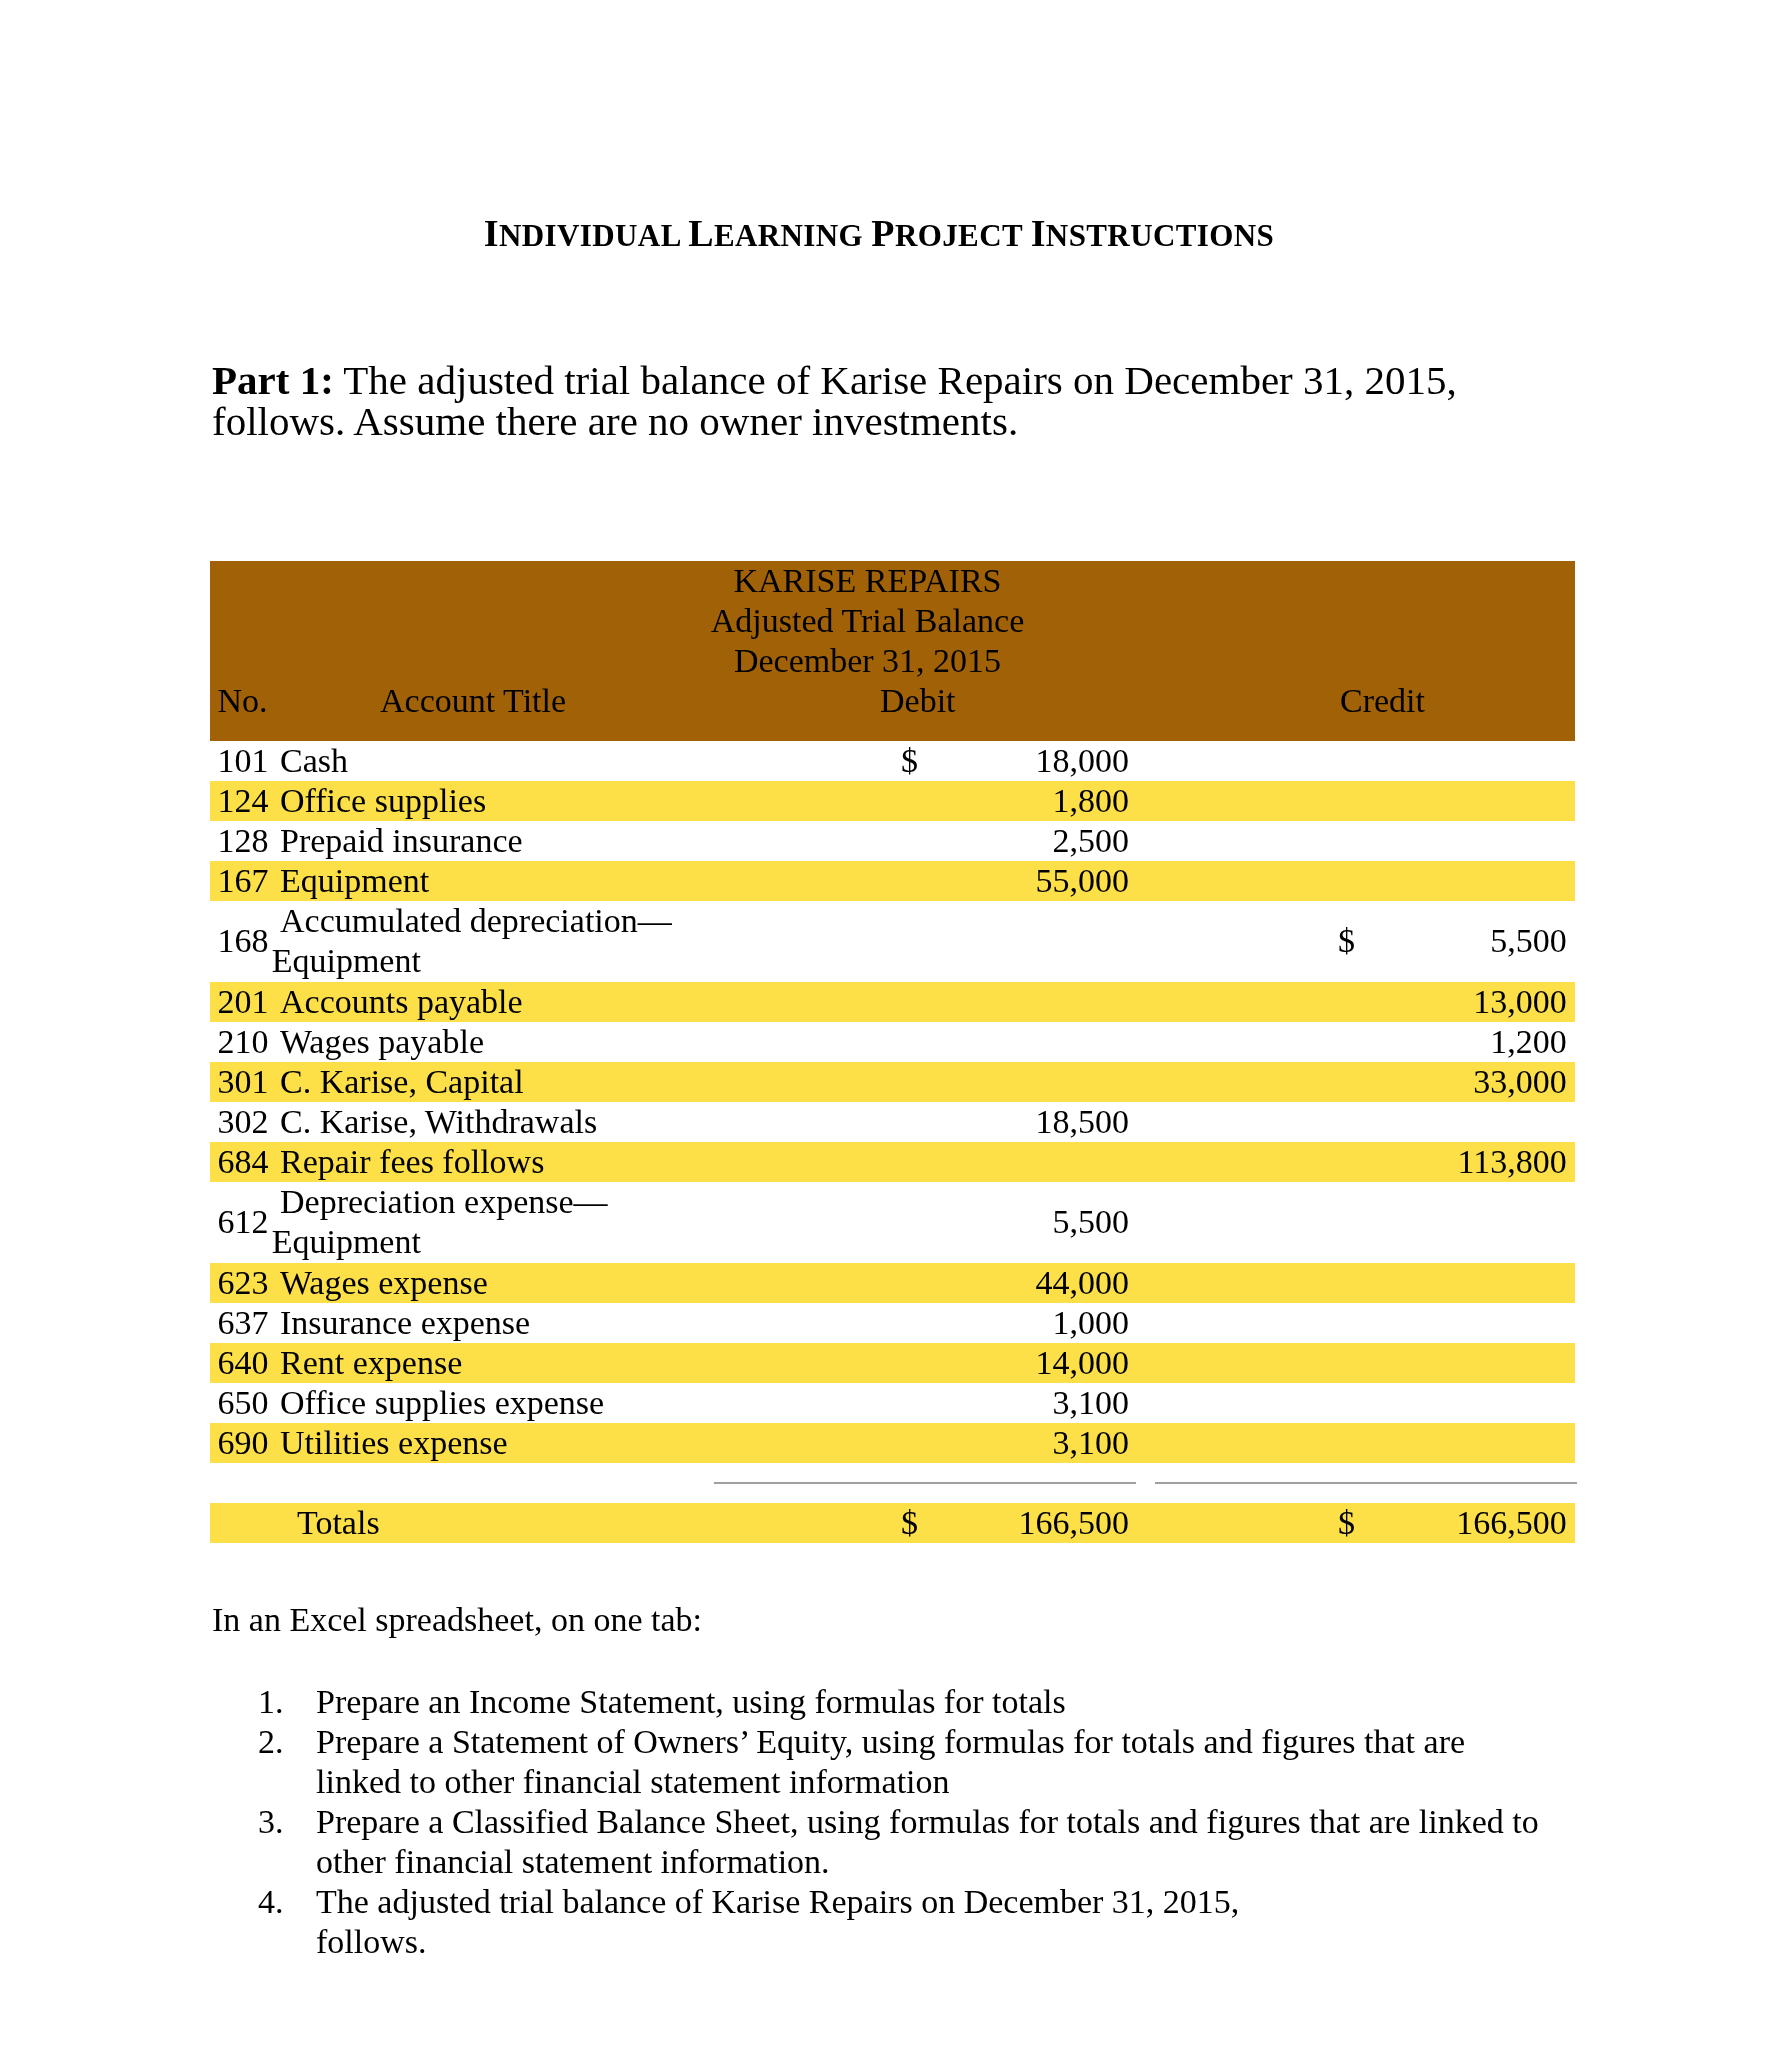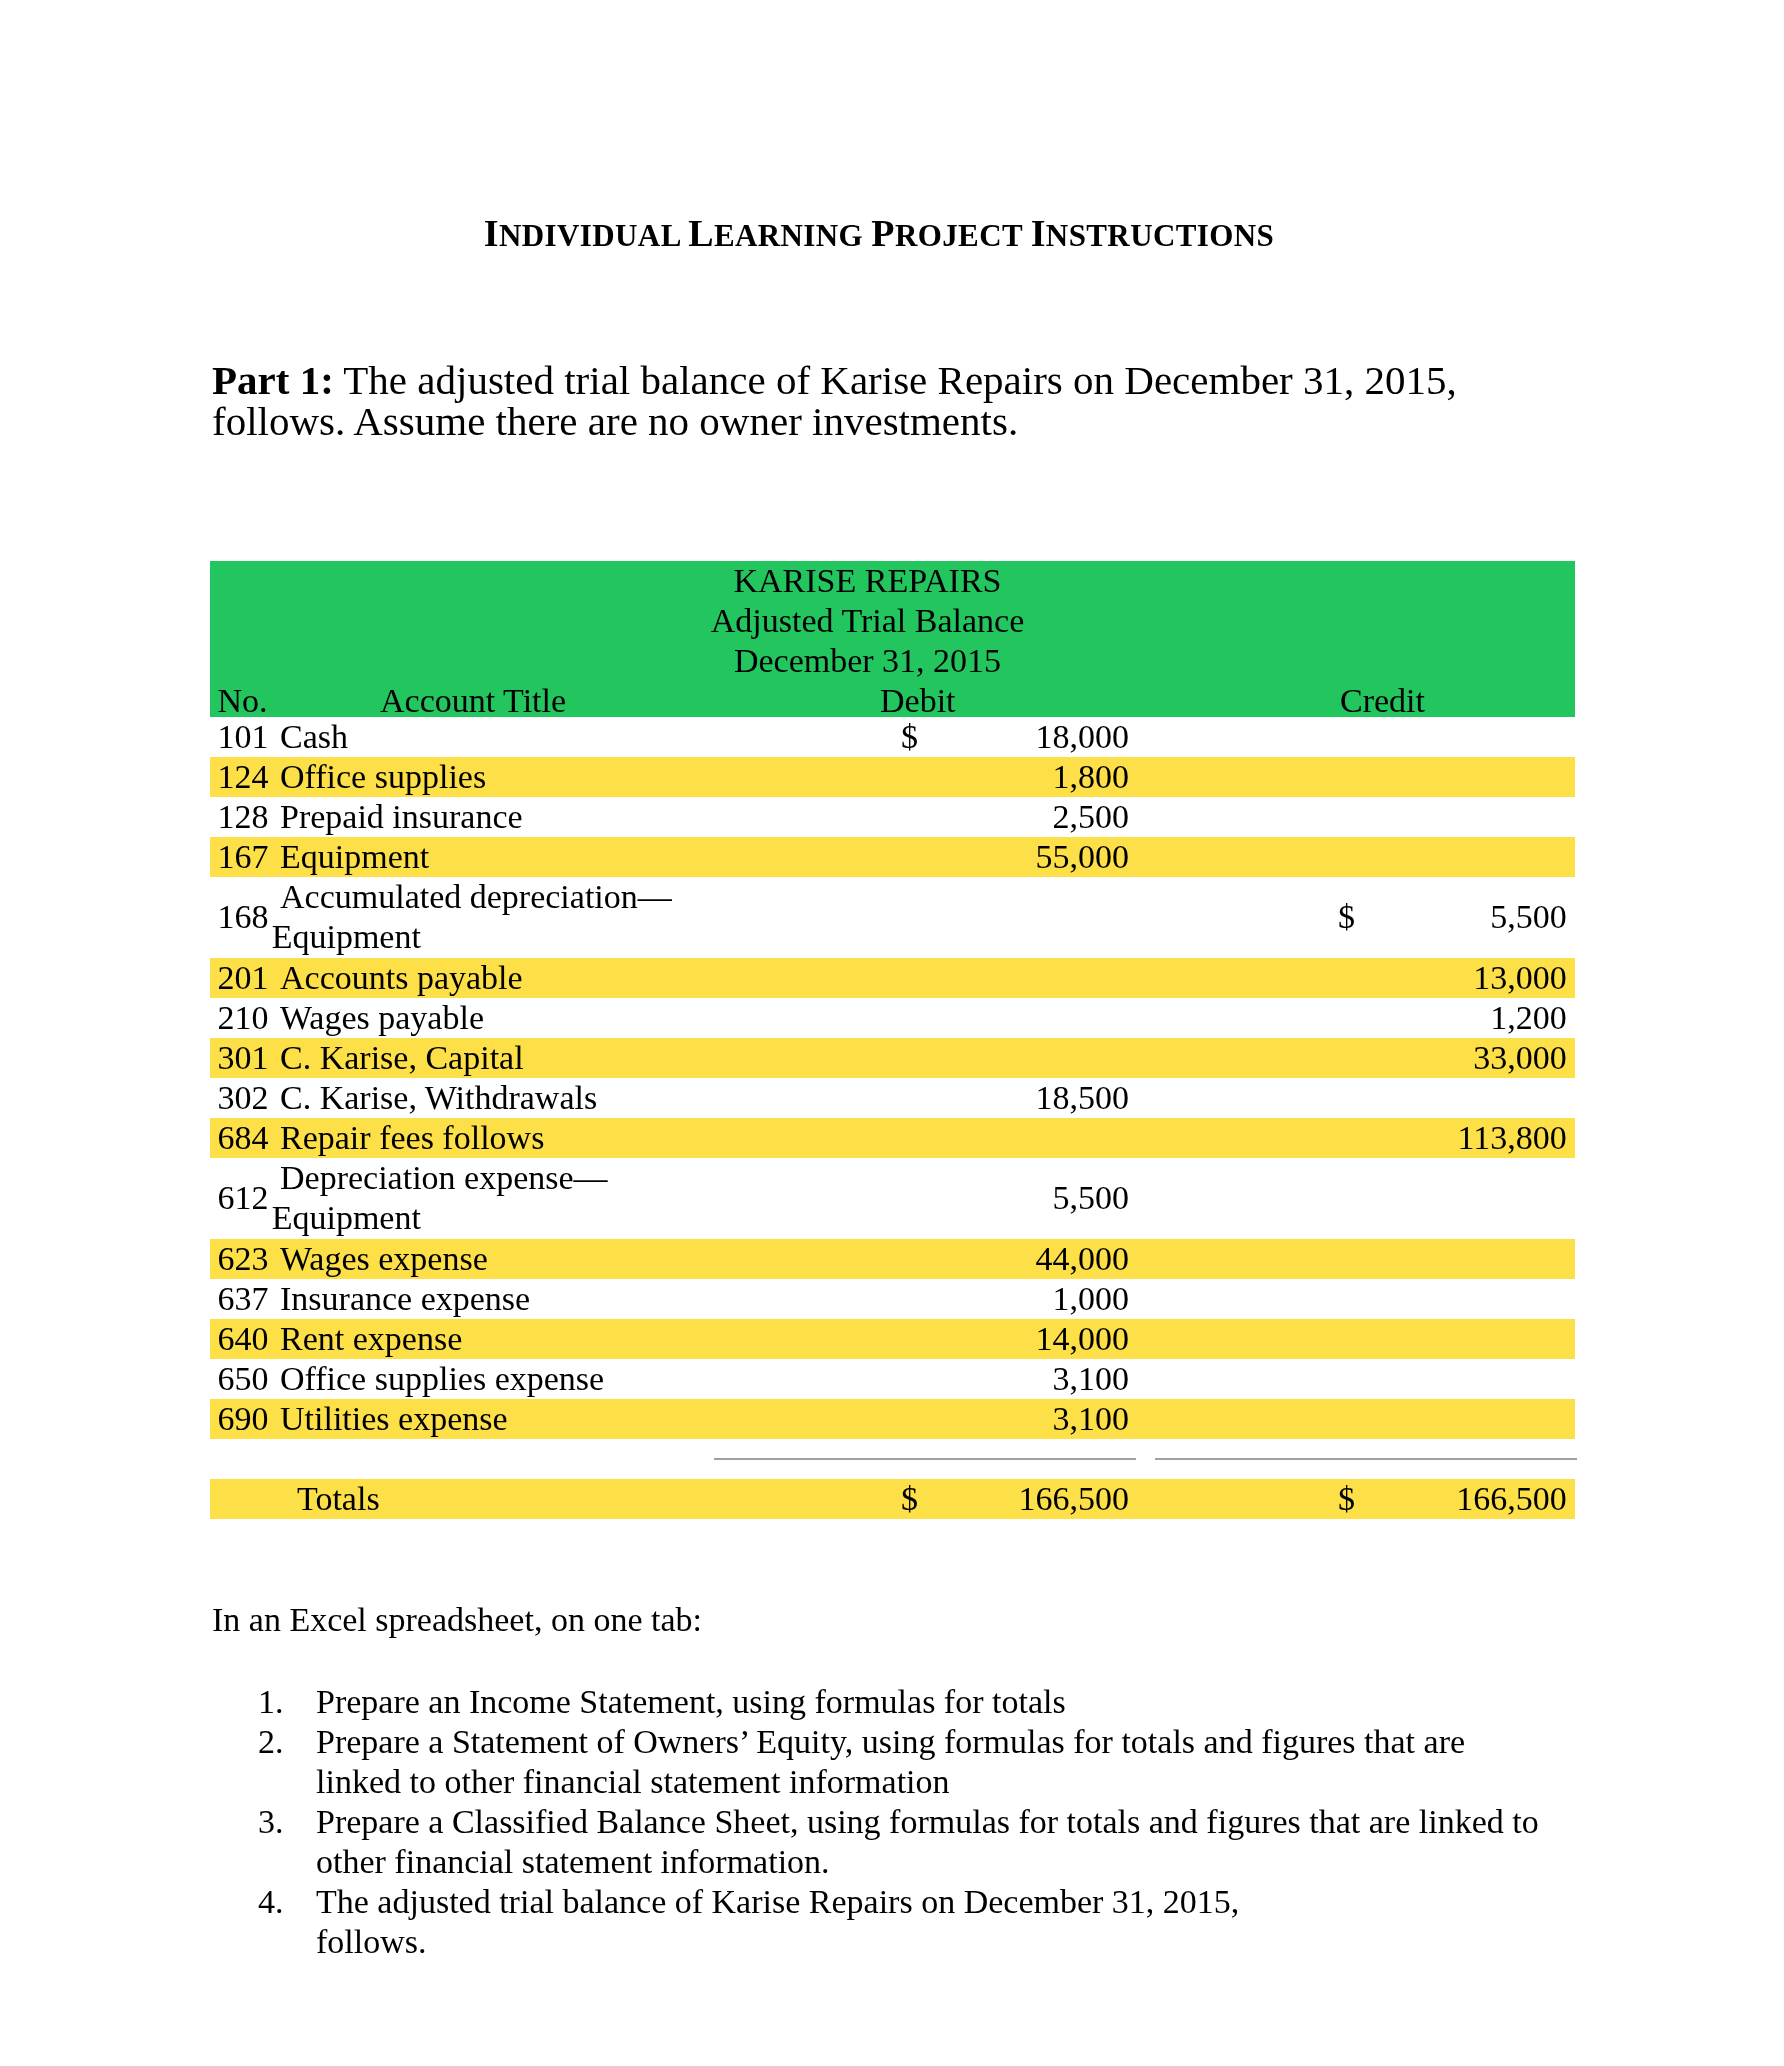--- a/index.html
+++ b/index.html
@@ -4,21 +4,21 @@
 <style>
   html, body { margin: 0; padding: 0; background: #ffffff; }
   body { width: 1784px; height: 2309px; position: relative; overflow: hidden;
          font-family: "Liberation Serif", "DejaVu Serif", serif; color: #000; }
   .page-title { position: absolute; top: 211px; left: 0; width: 1758px; text-align: center;
                 font-size: 31px; font-weight: bold; letter-spacing: 0.4px; }
   .page-title .big { font-size: 38px; }
   .intro { position: absolute; top: 360px; left: 204px; width: 1364px; font-size: 41px; line-height: 41px; margin-left: 8px; }
   .intro b { font-weight: bold; }
   .tb { position: absolute; top: 561px; left: 210px; width: 1365px; font-size: 34px; }
-  .tb-header { background: #22c55e; height: 156px; position: relative; }
+  .tb-header { background: #a16207; height: 180px; position: relative; }
   .tb-header .ctr { position: absolute; left: 0; width: 100%; text-align: center; line-height: 40px; }
   .tb-header .h1 { top: 0; left: -25px; }
   .tb-header .h2 { top: 40px; left: -25px; }
   .tb-header .h3 { top: 80px; left: -25px; }
   .colhead { position: absolute; top: 120px; line-height: 40px; }
   .ch-no { left: 7.4px; }
   .ch-title { left: 170px; }
   .ch-debit { left: 670px; }
   .ch-credit { left: 1102px; margin-left: 28px; }
   .row { position: relative; height: 40px; line-height: 40px; }

